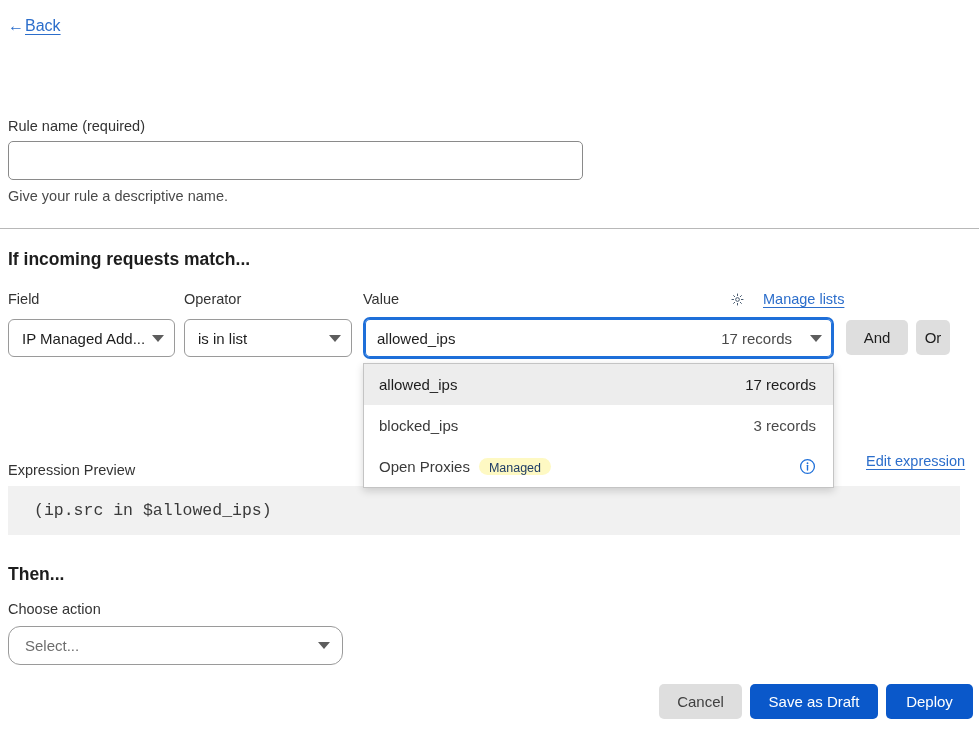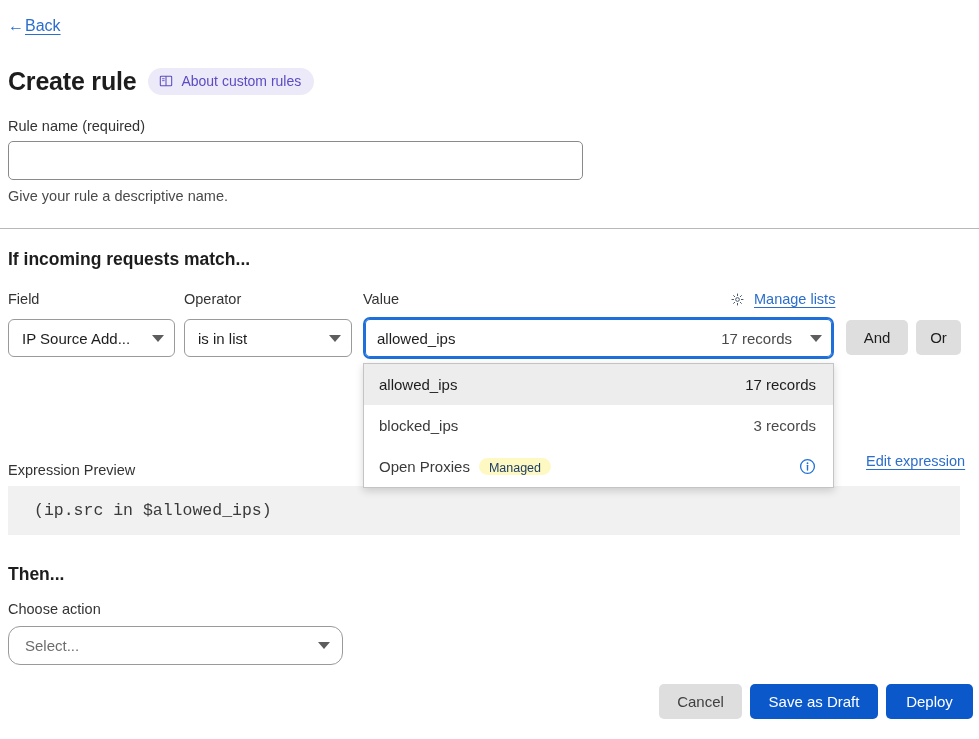--- a/index.html
+++ b/index.html
@@ -67,21 +67,21 @@
   }
   .match-head { left: 8px; top: 249px; }
 
   .col-label { position: absolute; font-size: 14.5px; color: #333; }
   .lbl-field { left: 8px; top: 291px; }
   .lbl-operator { left: 184px; top: 291px; }
   .lbl-value { left: 363px; top: 291px; }
 
   .manage-lists {
     position: absolute; left: 731px; top: 291px;
-    display: inline-flex; align-items: center; gap: 10px;
+    display: inline-flex; align-items: center; gap: 19px;
     font-size: 14.5px; color: #2c6ecb; cursor: pointer;
   }
   .manage-lists .ml-text { text-decoration: underline; text-underline-offset: 3px; }
   .gear { color: #44566c; display: inline-flex; }
 
   .select-box {
     position: absolute; height: 38px;
     border: 1px solid #9a9a9a; border-radius: 6px; background: #fff;
     display: flex; align-items: center; padding: 0 10px 0 13px;
     font-size: 15px; color: #1d1d1d; cursor: pointer;
@@ -111,21 +111,21 @@
     border-top: 7px solid #5d5d5d;
   }
 
   .conj-btn {
     position: absolute; top: 320px; height: 35px;
     background: #dedede; border: none; border-radius: 5px;
     font-size: 15px; color: #1d1d1d; cursor: pointer;
     font-family: "Liberation Sans", sans-serif;
   }
   .btn-and { left: 846px; width: 62px; }
-  .btn-or  { left: 916px; width: 45px; }
+  .btn-or  { left: 916px; width: 34px; }
 
   
   .dropdown {
     position: absolute; left: 363px; top: 363px;
     width: 471px;
     background: #fff; border: 1px solid #c4c4c4;
     box-shadow: 0 3px 8px rgba(0,0,0,0.16);
     z-index: 40;
   }
   .dd-item {
@@ -191,34 +191,20 @@
 </head>
 <body>
 
 <div class="page">
 
   <a class="back-link">
     <span class="back-arrow">←</span>
     <span class="back-text">Back</span>
   </a>
 
-  <div class="title-row">
-    <div class="page-title">Create rule</div>
-    <div class="about-pill">
-      <span class="bk-icon">
-        <svg width="14" height="14" viewBox="0 0 16 16" fill="none">
-          <rect x="1.5" y="2.5" width="13" height="11" rx="1" stroke="#5b4bc4" stroke-width="1.2"></rect>
-          <line x1="8" y1="2.5" x2="8" y2="13.5" stroke="#5b4bc4" stroke-width="1.2"></line>
-          <line x1="3.6" y1="5.4" x2="6.4" y2="5.4" stroke="#5b4bc4" stroke-width="1"></line>
-          <line x1="3.6" y1="7.6" x2="6.4" y2="7.6" stroke="#5b4bc4" stroke-width="1"></line>
-        </svg>
-      </span>
-      <span>About custom rules</span>
-    </div>
-  </div>
 
   <div class="label-sm rulename-label">Rule name (required)</div>
   <input class="rulename-input" type="text" placeholder="" style="">
   <div class="label-sm rulename-help">Give your rule a descriptive name.</div>
 
   <div class="divider"></div>
 
   <div class="section-head match-head">If incoming requests match...</div>
 
   <div class="col-label lbl-field">Field</div>
@@ -238,21 +224,21 @@
           <line x1="11.4" y1="11.4" x2="12.8" y2="12.8"></line>
           <line x1="12.8" y1="3.2" x2="11.4" y2="4.6"></line>
           <line x1="4.6" y1="11.4" x2="3.2" y2="12.8"></line>
         </g>
       </svg>
     </span>
     <span class="ml-text">Manage lists</span>
   </div>
 
   <div class="select-box sel-field">
-    <span>IP Source Add...</span>
+    <span>IP Managed Add...</span>
     <span class="caret"></span>
   </div>
 
   <div class="select-box sel-operator">
     <span>is in list</span>
     <span class="caret"></span>
   </div>
 
   <div class="value-combo">
     <span class="vc-text">allowed_ips</span>

